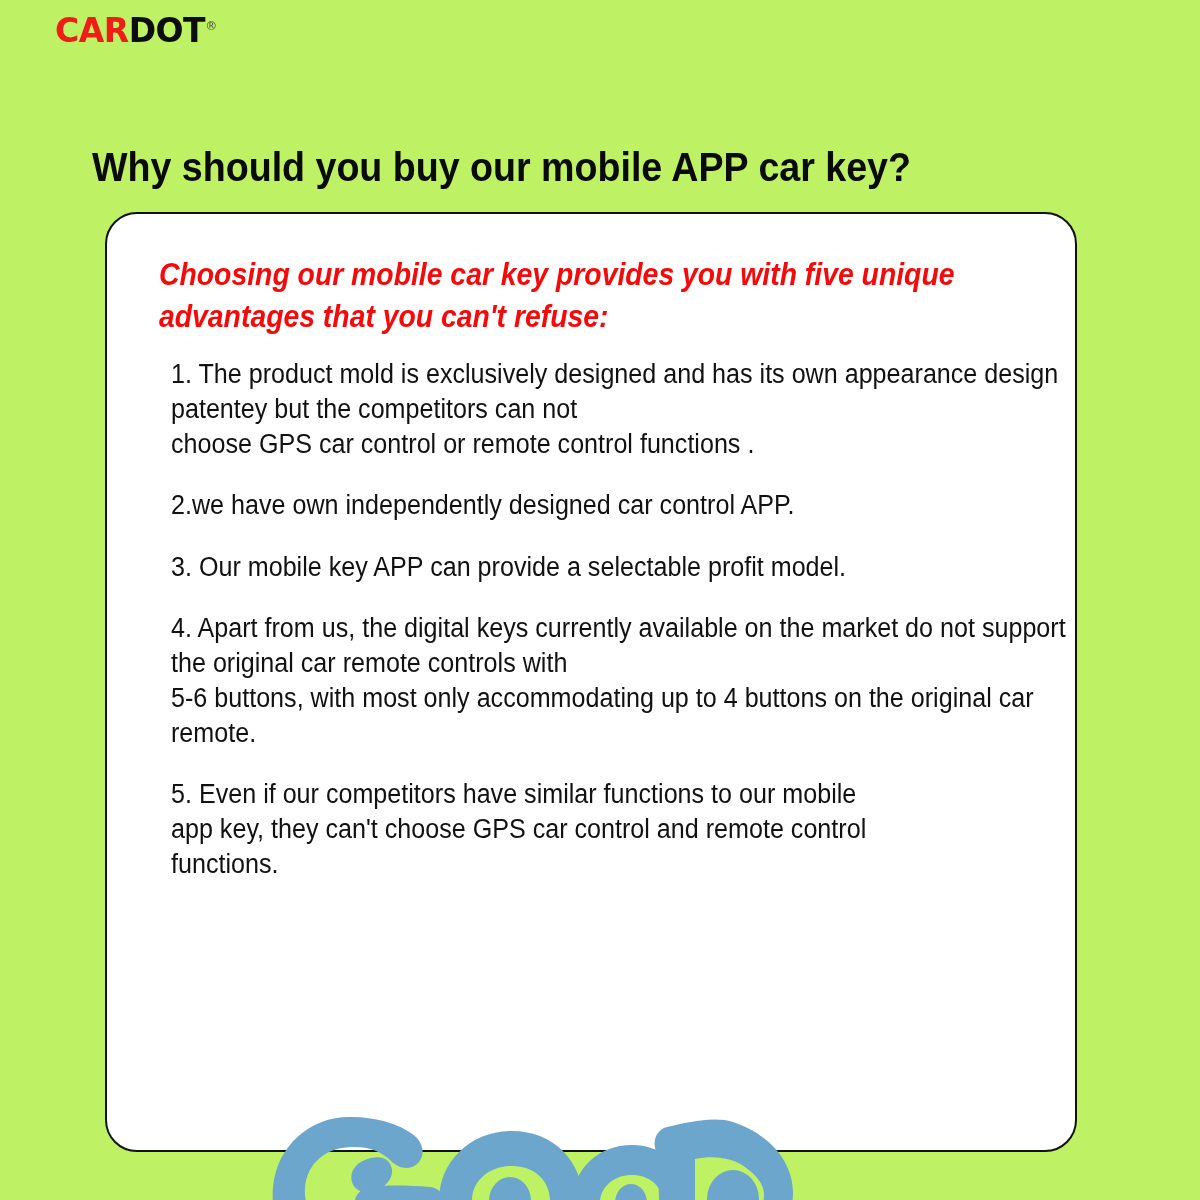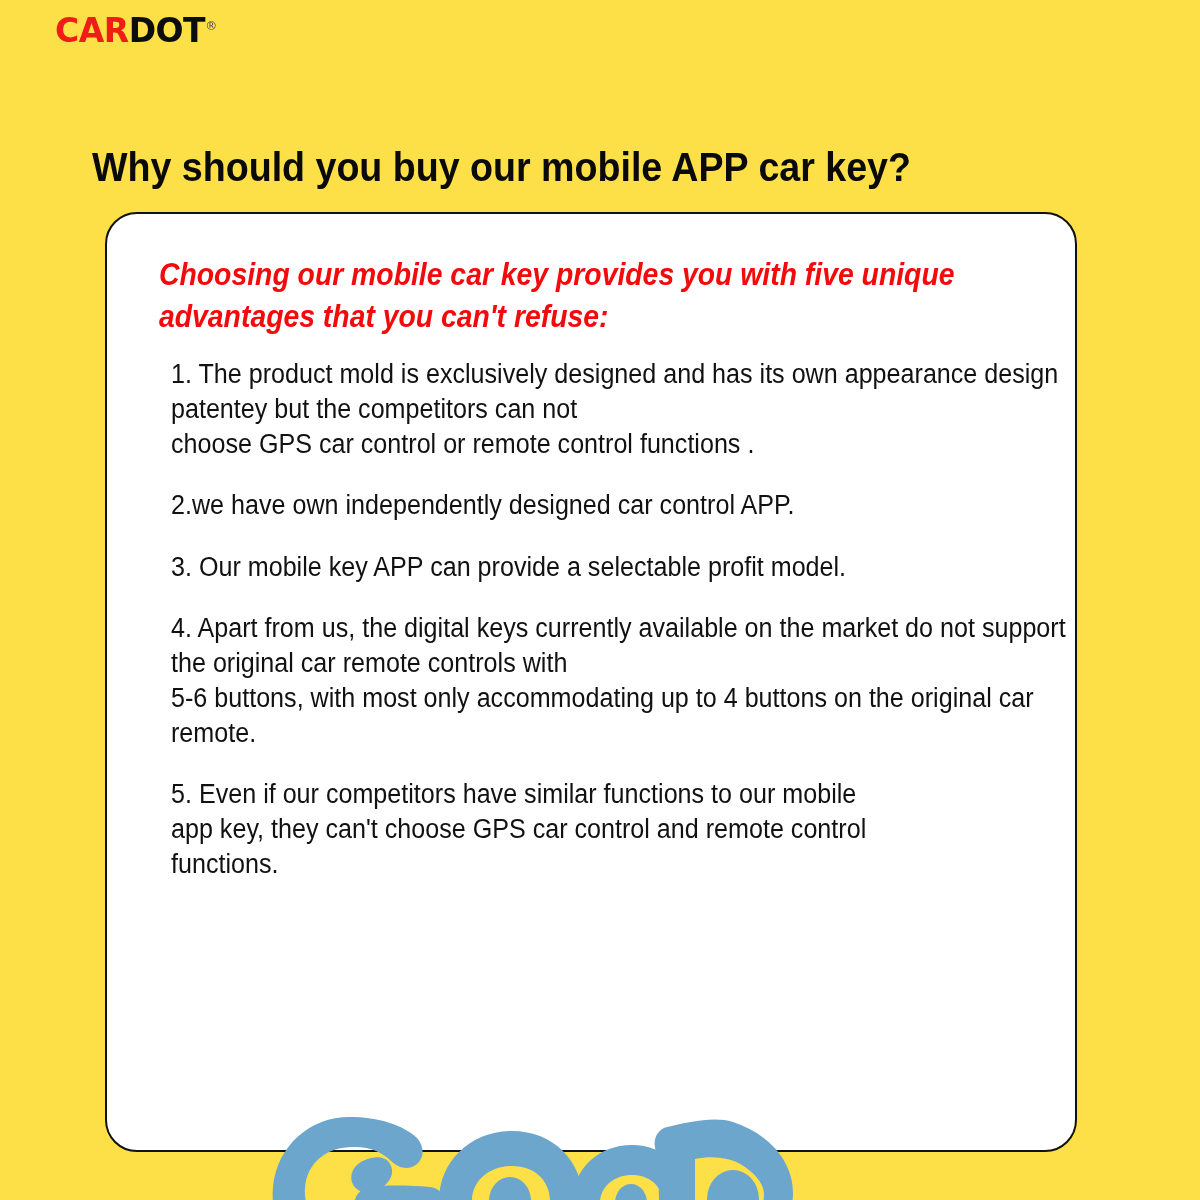--- a/index.html
+++ b/index.html
@@ -13,21 +13,21 @@
     background: #ffffff;
     font-family: "Liberation Sans", "DejaVu Sans", sans-serif;
     overflow: hidden;
     position: relative;
   }
 
   .page {
     position: relative;
     width: 1200px;
     height: 1200px;
-    background: #fde047;
+    background: #bef264;
   }
 
   
   .brand-logo {
     position: absolute;
     left: 55px;
     top: 14px;
     font-family: "DejaVu Sans", sans-serif;
     font-weight: 700;
     font-size: 33px;

